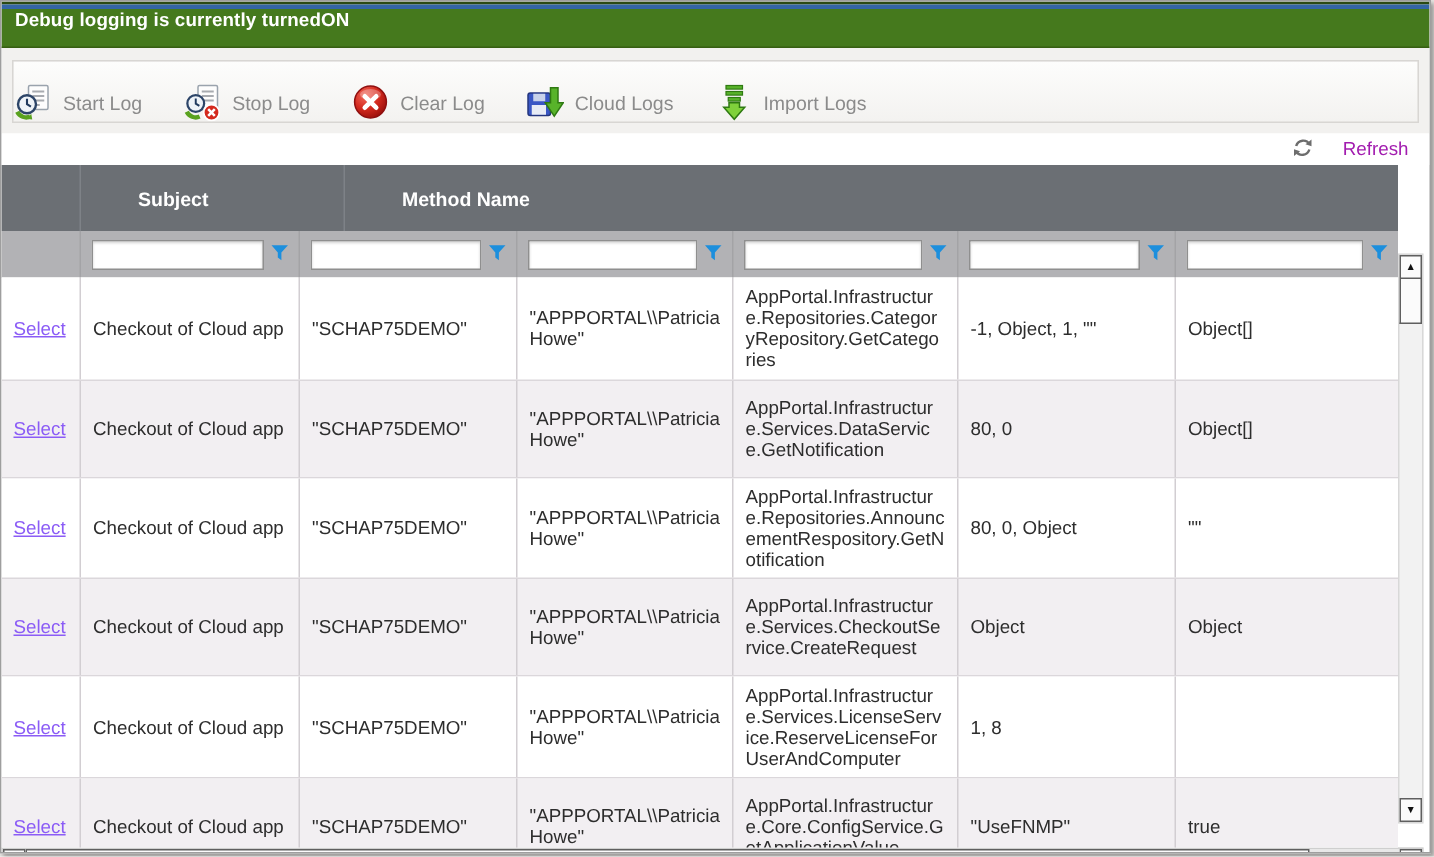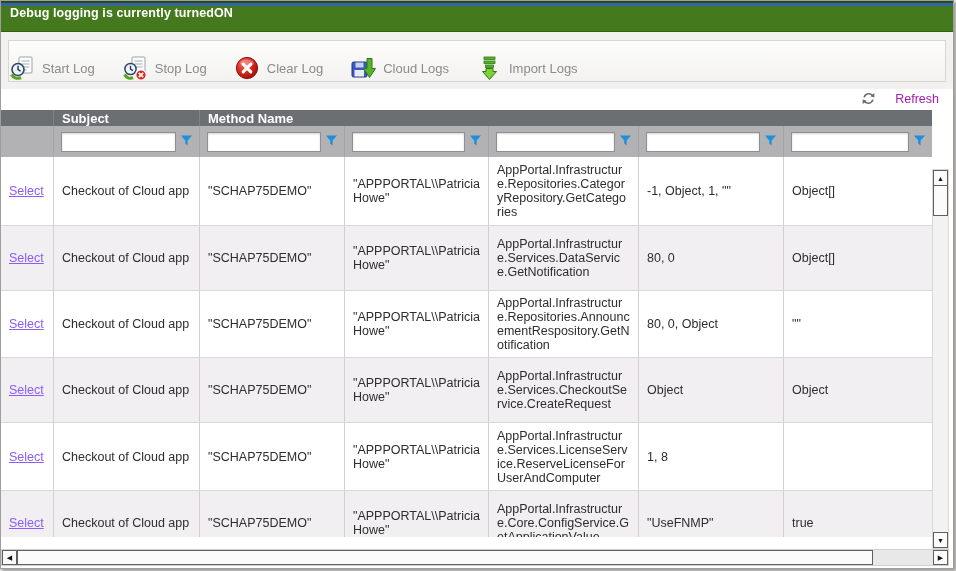--- a/index.html
+++ b/index.html
@@ -34,21 +34,21 @@
   .refresh { display:flex; align-items:flex-start; gap:20px; color:#a21caf; font-size:12.5px;
              cursor:pointer; text-decoration:none; }
   .refresh svg { width:13px; height:13px; }
 
   
   .grid { display:flex; }
   .grid-main { width:931px; }
   .c0{width:53px;} .c1{width:146px;} .c2{width:145px;} .c3{width:144px;}
   .c4{width:150px;} .c5{width:145px;} .c6{width:148px;}
 
-  .hdr-row { display:flex; height:16px; background:#6b6f74; }
+  .hdr-row { display:flex; height:44px; background:#6b6f74;gap:30px; }
   .hdr-cell { color:#fff; font-size:13px; font-weight:600; display:flex; align-items:center;
               padding:0 8px; border-right:1px solid #7e8287; height:100%; }
   .hdr-cell:last-child { border-right:0; }
 
   .filter-row { display:flex; height:31px; background:#b2b2b5; }
   .filter-cell { height:100%; border-right:1px solid #a3a3a6; display:flex;
                  align-items:center; padding:0 3px 0 7px; }
   .filter-cell:last-child { border-right:0; }
   .filter-cell input { flex:1; min-width:0; height:20px; border:1px solid #8f8f8f;
                        background:#fff; box-shadow:inset 0 1px 2px rgba(0,0,0,.18);

